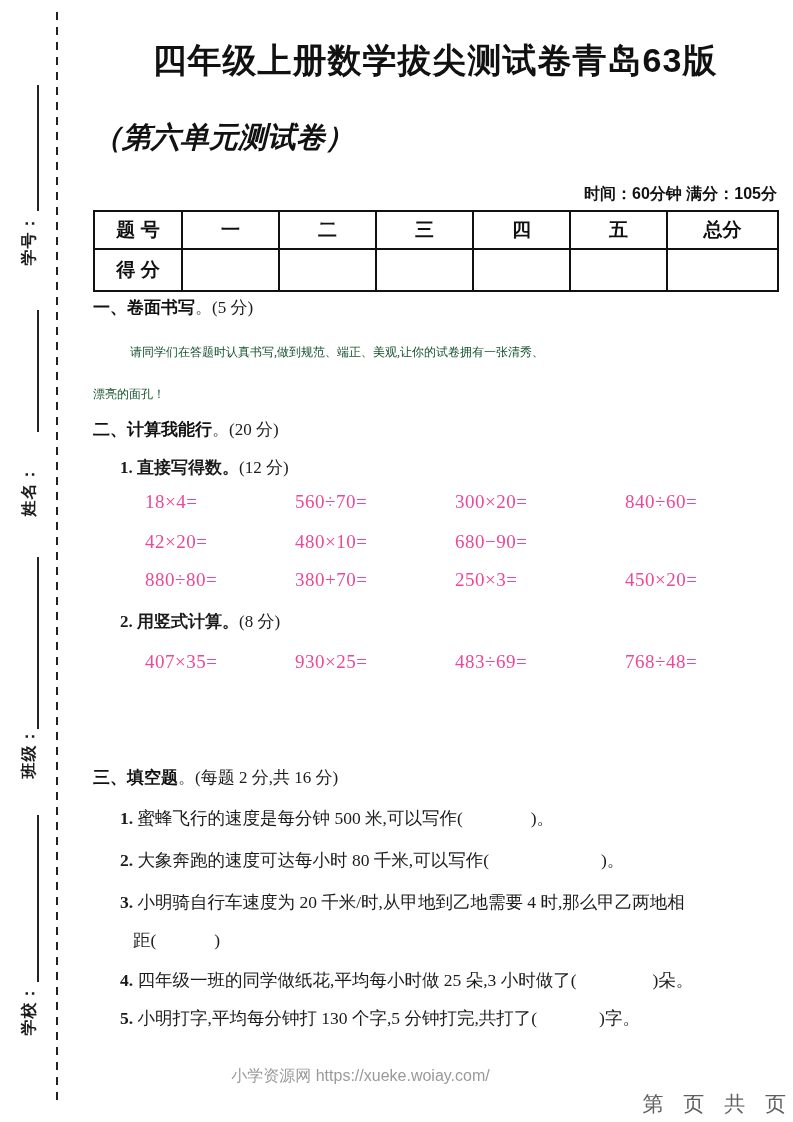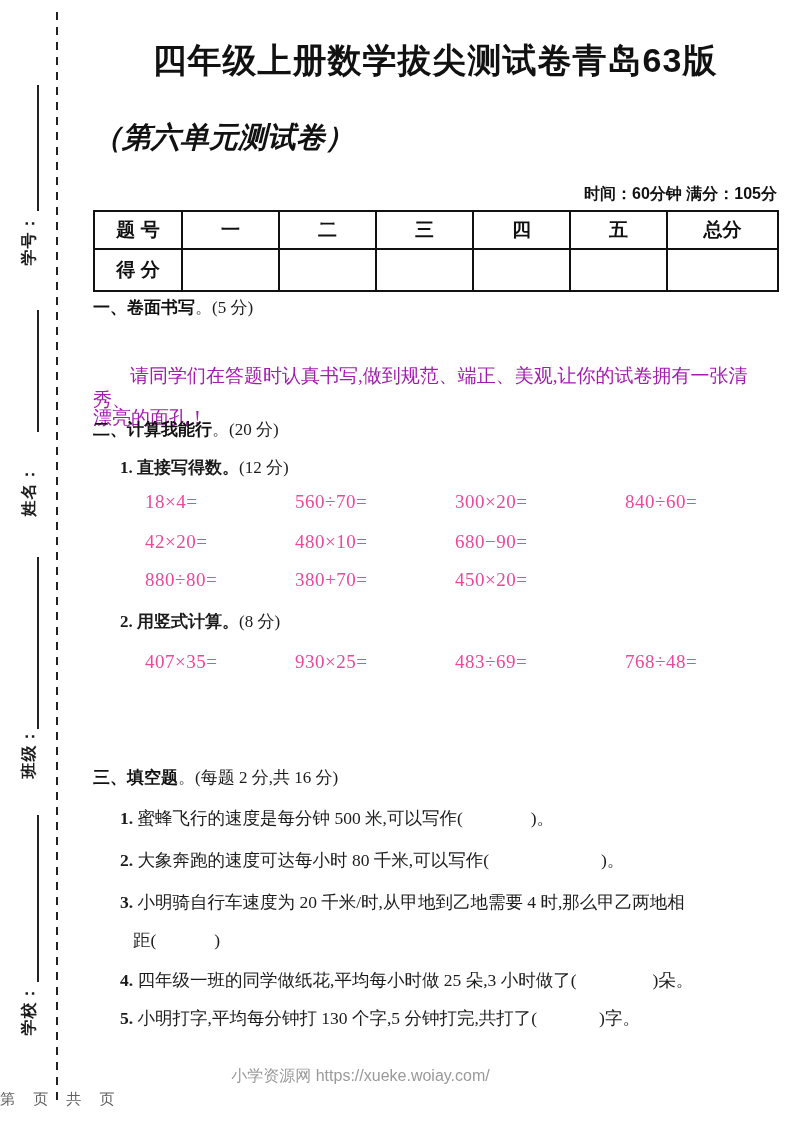--- a/index.html
+++ b/index.html
@@ -52,43 +52,43 @@
   }
   tr.score-head { height:38px; }
   tr.score-row  { height:42px; }
   
   .sec-heading { font-size:17px; line-height:24px; }
   .sec-heading .hb {
     font-family:"Liberation Sans","DejaVu Sans",sans-serif;
     font-weight:700; color:#111;
   }
   .sec-heading .hr { font-size:17px; color:#1b1b1b; }
-  .para { font-size:19px; line-height:24px; color:#a21caf;margin-top:24px; }
+  .para { font-size:12px; line-height:24px; color:#14532d; }
   .indent2 { text-indent:37px; }
   .subhead { font-size:17px; line-height:24px; padding-left:27px; }
   .subhead .sb { font-weight:700; }
   .calc-row {
     display:grid; grid-template-columns:150px 160px 170px 1fr;
     padding-left:52px; font-size:19px; line-height:24px; color:#ec4899;
     letter-spacing:0.5px;
   }
   .question { font-size:17.5px; line-height:24px; padding-left:27px; color:#1b1b1b; }
   .question .qn { font-weight:700; }
   .q-line2 { padding-left:40px; }
   .blank { display:inline-block; }
   
   .footer-site {
     position:absolute; left:0; top:1066px; width:721px; text-align:center;
     font-family:"Liberation Sans","DejaVu Sans",sans-serif;
     font-size:16px; color:#9a9a9a;
   }
   .footer-page {
-    position:absolute; left:0; top:1090px; width:793px; text-align:left;
-    font-family:"Liberation Sans","DejaVu Sans",sans-serif;
-    font-size:15px; color:#5f5f5f; letter-spacing:7px;
+    position:absolute; left:0; top:1090px; width:793px; text-align:right;
+    font-family:"Liberation Sans","DejaVu Sans",sans-serif;
+    font-size:21px; color:#5f5f5f; letter-spacing:7px;
   }
 </style>
 </head>
 <body>
 
 <div class="cut-line"></div>
 
 <div class="write-line" style="top:85px;height:126px;"></div>
 <div class="side-label" style="top:229px;">学号：</div>
 
@@ -151,20 +151,21 @@
     <span>840÷60=</span>
   </div>
   <div class="abs calc-row" style="top:530px;">
     <span>42×20=</span>
     <span>480×10=</span>
     <span>680−90=</span>
   </div>
   <div class="abs calc-row" style="top:568px;">
     <span>880÷80=</span>
     <span>380+70=</span>
+    <span>250×3=</span>
     <span>450×20=</span>
   </div>
 
   <div class="abs subhead" style="top:610px;">
     <span class="sb">2. 用竖式计算。</span><span>(8 分)</span>
   </div>
 
   <div class="abs calc-row" style="top:650px;">
     <span>407×35=</span>
     <span>930×25=</span>

